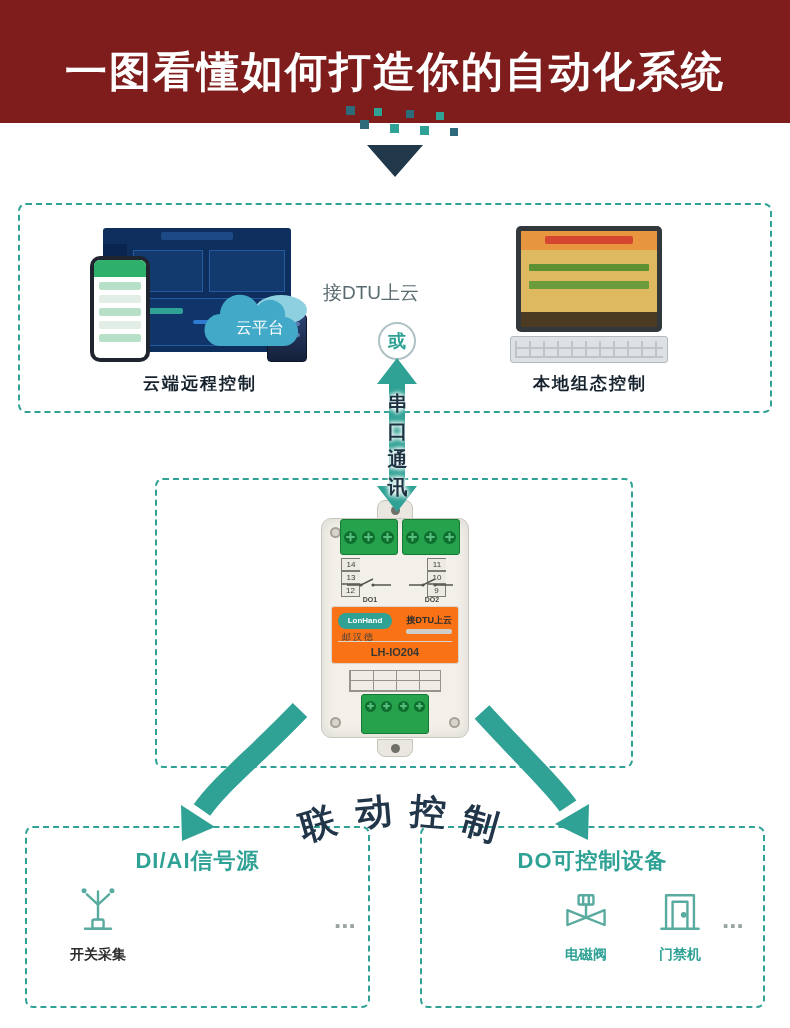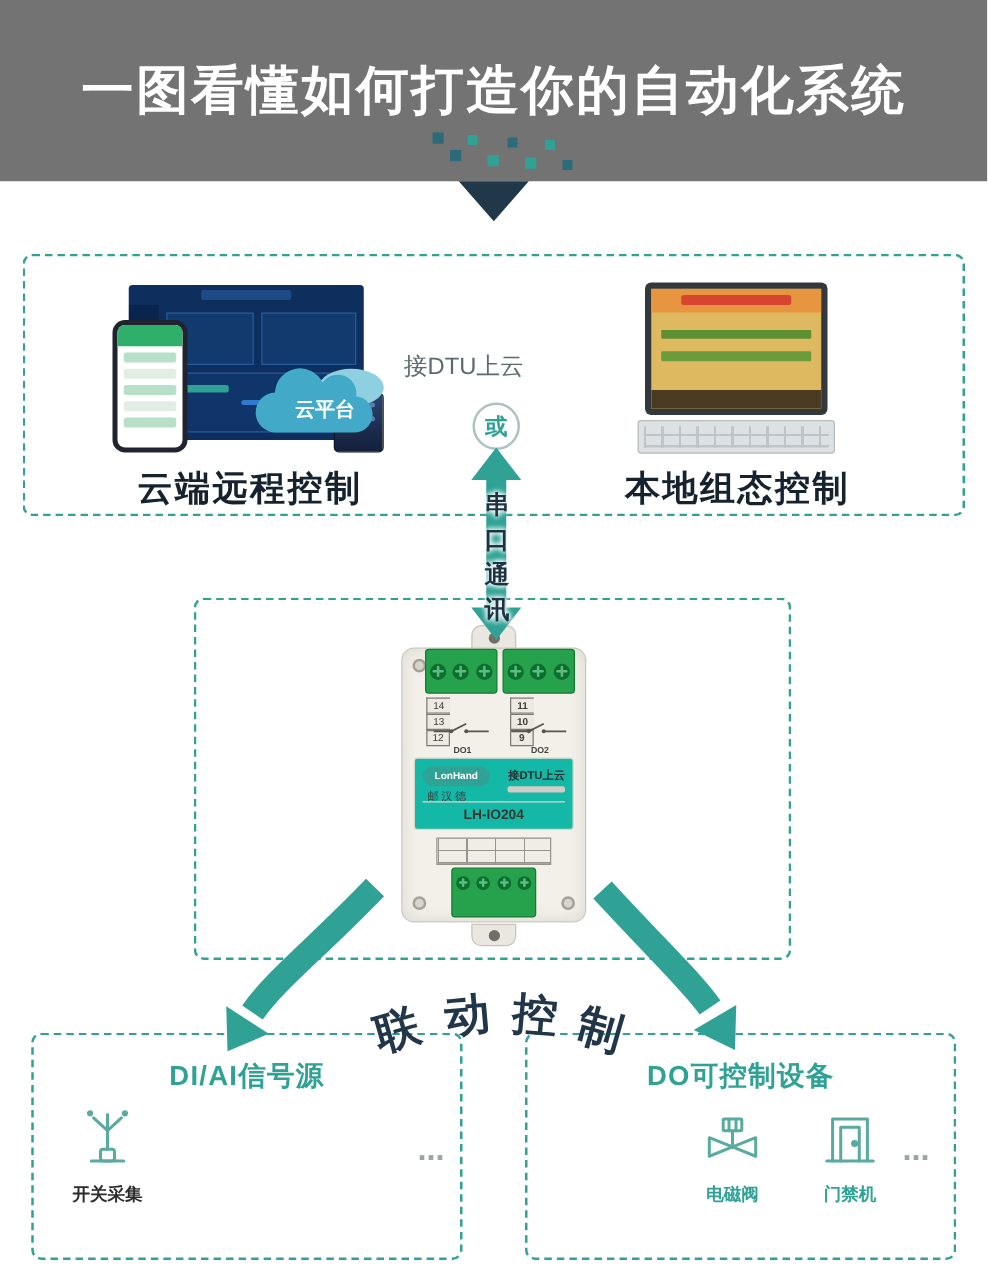--- a/index.html
+++ b/index.html
@@ -1,20 +1,20 @@
 <!DOCTYPE html>
 <html><head>
 <meta charset="utf-8">
 <style>
   * { margin:0; padding:0; box-sizing:border-box; }
   body { background:#ffffff; font-family:"Liberation Sans", sans-serif; }
   .page { position:relative; width:790px; height:1028px; background:#ffffff; overflow:hidden; }
 
   
-  .banner { position:absolute; left:0; top:0; width:790px; height:145px; background:#737373; }
+  .banner { position:absolute; left:0; top:0; width:790px; height:123px; background:#7f1d1d; }
   .banner-title { position:absolute; left:0; top:44px; width:100%; text-align:center;
     font-size:42px; font-weight:bold; color:#ffffff; letter-spacing:2px; }
   .pix { position:absolute; }
   .banner-arrow { position:absolute; left:367px; top:145px; width:0; height:0;
     border-left:28px solid transparent; border-right:28px solid transparent; border-top:32px solid #20384a; }
 
   .dash { position:absolute; border:2px dashed #2fa295; border-radius:8px; }
 
   
   .box-top { left:18px; top:203px; width:754px; height:210px; }
@@ -29,21 +29,21 @@
   .db-acc2 { position:absolute; left:90px; top:92px; width:70px; height:4px; background:#2e7bd0; border-radius:2px; }
 
   .phone { position:absolute; left:90px; top:256px; width:60px; height:106px; background:#20242e; border-radius:10px; padding:4px; z-index:3; }
   .phone-screen { width:100%; height:100%; background:#ffffff; border-radius:6px; overflow:hidden; }
   .phone-hdr { height:17px; background:#2fb06a; }
   .phone-row { height:8px; margin:5px 5px 0; background:#e2ede6; border-radius:2px; }
   .phone-row.g { background:#b8e0c9; }
 
   .cloud-svg { position:absolute; left:193px; top:284px; width:120px; height:78px; z-index:4; }
   .cloud-label { position:absolute; left:205px; top:318px; width:96px; text-align:center;
-    font-size:16px; font-weight:bold; color:#ffffff; z-index:5;padding-left:14px; }
+    font-size:16px; font-weight:normal; color:#ffffff; z-index:5;padding-left:14px; }
 
   .dtu { position:absolute; left:267px; top:314px; width:40px; height:48px; z-index:3;
     background:linear-gradient(#2c4370,#141f3a); border-radius:4px; border:1px solid #0d1628; }
   .dtu-slot { width:26px; height:4px; background:#5b7bb0; border-radius:2px; margin:7px auto 0; }
 
   .dtu-note { position:absolute; left:323px; top:280px; font-size:19px; color:#5a6b70; z-index:3; }
 
   .or-circle { position:absolute; left:378px; top:322px; width:38px; height:38px; border-radius:50%;
     border:2px solid #aec2c5; background:#ffffff; color:#2fa295; font-weight:bold; font-size:18px;
     text-align:center; line-height:34px; z-index:3; }
@@ -55,21 +55,21 @@
   .mon-title { position:absolute; left:18%; top:5%; width:64%; height:9%; background:#d6452f; border-radius:2px; }
   .mon-row1 { position:absolute; left:6%; top:34%; width:88%; height:8%; background:#5d8f33; border-radius:1px; }
   .mon-row2 { position:absolute; left:6%; top:52%; width:88%; height:8%; background:#6b9c3c; border-radius:1px; }
   .mon-bottom { position:absolute; left:0; bottom:0; width:100%; height:16%; background:#4a3b22; }
   .keyboard { position:absolute; left:510px; top:336px; width:158px; height:27px; background:#dde1e4;
     border:1px solid #b3bac0; border-radius:3px; z-index:3; }
   .keys { position:absolute; left:4px; top:4px; right:4px; bottom:4px;
     background-image:repeating-linear-gradient(90deg,#bdc5ca 0 2px,transparent 2px 14px),
                      repeating-linear-gradient(0deg,#bdc5ca 0 2px,transparent 2px 9px); }
 
-  .big-label { position:absolute; font-size:28px; font-weight:bold; color:#16232e; letter-spacing:2px; text-align:center; z-index:3; }
+  .big-label { position:absolute; font-size:17px; font-weight:bold; color:#16232e; letter-spacing:2px; text-align:center; z-index:3; }
   .lbl-cloud { left:80px; top:372px; width:240px; }
   .lbl-local { left:472px; top:372px; width:236px; }
 
   
   .serial-svg { position:absolute; left:371px; top:358px; z-index:4; }
   .serial-char { position:absolute; left:385px; width:25px; text-align:center; font-size:20px; font-weight:bold;
     color:#1d3344; z-index:5; text-shadow:0 0 4px #fff, 0 0 4px #fff, 0 0 6px #fff; }
 
   
   .box-mid { left:155px; top:478px; width:478px; height:290px; }
@@ -85,28 +85,28 @@
   .tb-tl { left:340px; top:519px; width:58px; height:36px; }
   .tb-tr { left:402px; top:519px; width:58px; height:36px; }
   .tb-b  { left:361px; top:694px; width:68px; height:40px; align-items:flex-start; padding-top:6px; }
   .tscrew { width:13px; height:13px; border-radius:50%; background:#0e6e2e; position:relative; flex:none; }
   .tb-b .tscrew { width:11px; height:11px; }
   .tscrew::before, .tscrew::after { content:""; position:absolute; left:2px; right:2px; top:5px; height:2px;
     background:#58c07e; border-radius:1px; }
   .tb-b .tscrew::before, .tb-b .tscrew::after { top:4px; }
   .tscrew::after { transform:rotate(90deg); }
   .numrow { position:absolute; top:558px; display:flex; z-index:5;flex-direction:column; }
-  .numrow-l { left:341px; } .numrow-r { left:408px;font-weight:bold; }
+  .numrow-l { left:341px; } .numrow-r { left:427px; }
   .numcell { width:19px; height:13px; border:1px solid #7c7c74; border-right:none; font-size:8px; line-height:12px;
     text-align:center; color:#3c3c38; background:#eceae2; }
   .numcell:last-child { border-right:1px solid #7c7c74; }
   .relay { position:absolute; top:576px; width:58px; height:28px; z-index:5; text-align:center; }
   .relay-l { left:341px; } .relay-r { left:403px; }
   .relay-label { font-size:7px; color:#44443f; font-weight:bold; }
-  .dev-label { position:absolute; left:331px; top:606px; width:128px; height:58px; background:#14b8a6;
+  .dev-label { position:absolute; left:331px; top:606px; width:128px; height:58px; background:#f97316;
     border:1px solid #d8d6cd; border-radius:3px; z-index:5; }
   .logo { position:absolute; left:6px; top:6px; width:54px; height:16px; background:#2fa295; border-radius:8px;
     color:#ffffff; font-size:8px; font-weight:bold; text-align:center; line-height:16px; }
   .brandcn { position:absolute; left:10px; top:24px; font-size:9px; color:#3c3c3c; letter-spacing:2px; }
   .product { position:absolute; right:6px; top:7px; font-size:9px; color:#2e2e2e; font-weight:bold; }
   .subbar { position:absolute; right:6px; top:22px; width:46px; height:5px; background:#cfcdc5; border-radius:2px; }
   .divline { position:absolute; left:6px; right:6px; top:34px; height:1px; background:#d8d6cd; }
   .model { position:absolute; left:0; right:0; top:39px; text-align:center; font-size:11px; font-weight:bold; color:#373732; }
   .dev-table { position:absolute; left:349px; top:670px; width:92px; height:22px; border:1px solid #96948c; z-index:5;
     background-image:repeating-linear-gradient(90deg,#96948c 0 1px,transparent 1px 23px),
@@ -302,21 +302,21 @@
   <div class="atext atext-l">监测输入信号</div>
   <div class="atext atext-r">控制输出状态</div>
   <span class="lchar lchar1">联</span>
   <span class="lchar lchar2">动</span>
   <span class="lchar lchar3">控</span>
   <span class="lchar lchar4">制</span>
 
   <div class="dash box-di"></div>
   <div class="box-title ttl-di">DI/AI信号源</div>
 
-  <div class="icell" style="left:38px;top:886px;">
+  <div class="icell" style="left:50px;top:886px;">
     <svg class="icon" width="52" height="52" viewBox="0 0 56 56">
       <path d="M14 46 H42"></path>
         <rect x="22" y="36" width="12" height="10" rx="2"></rect>
       <path d="M28 36 V20"></path>
         <path d="M28 20 L16 9 M28 20 L28 6 M28 20 L40 9"></path>
       <circle cx="13" cy="5" r="1.4"></circle>
         <circle cx="43" cy="5" r="1.4"></circle>
     </svg>
     <div class="ilabel ilabel-dark">开关采集</div>
   </div>

